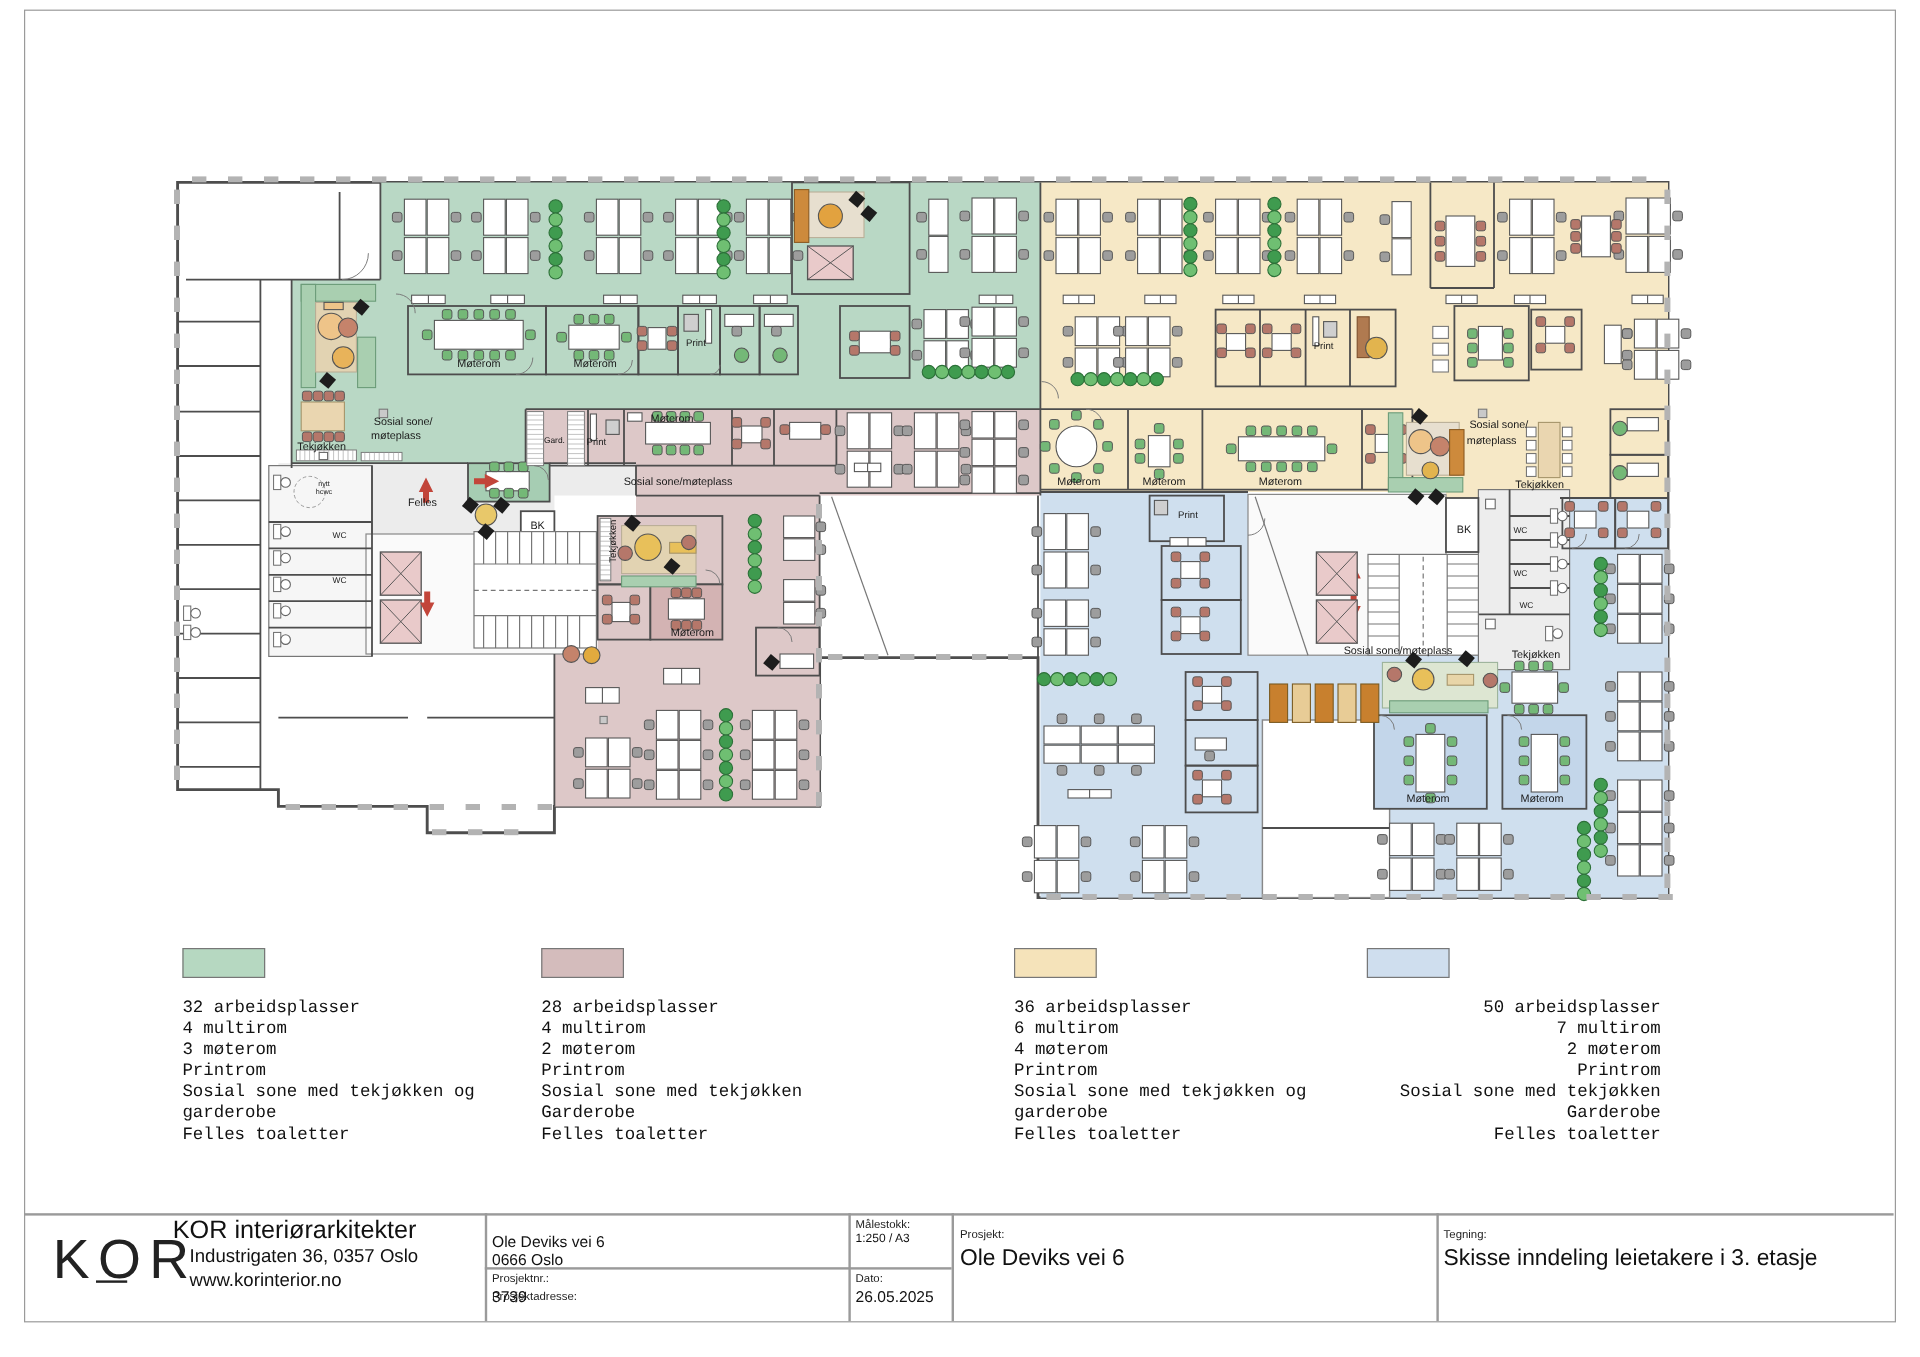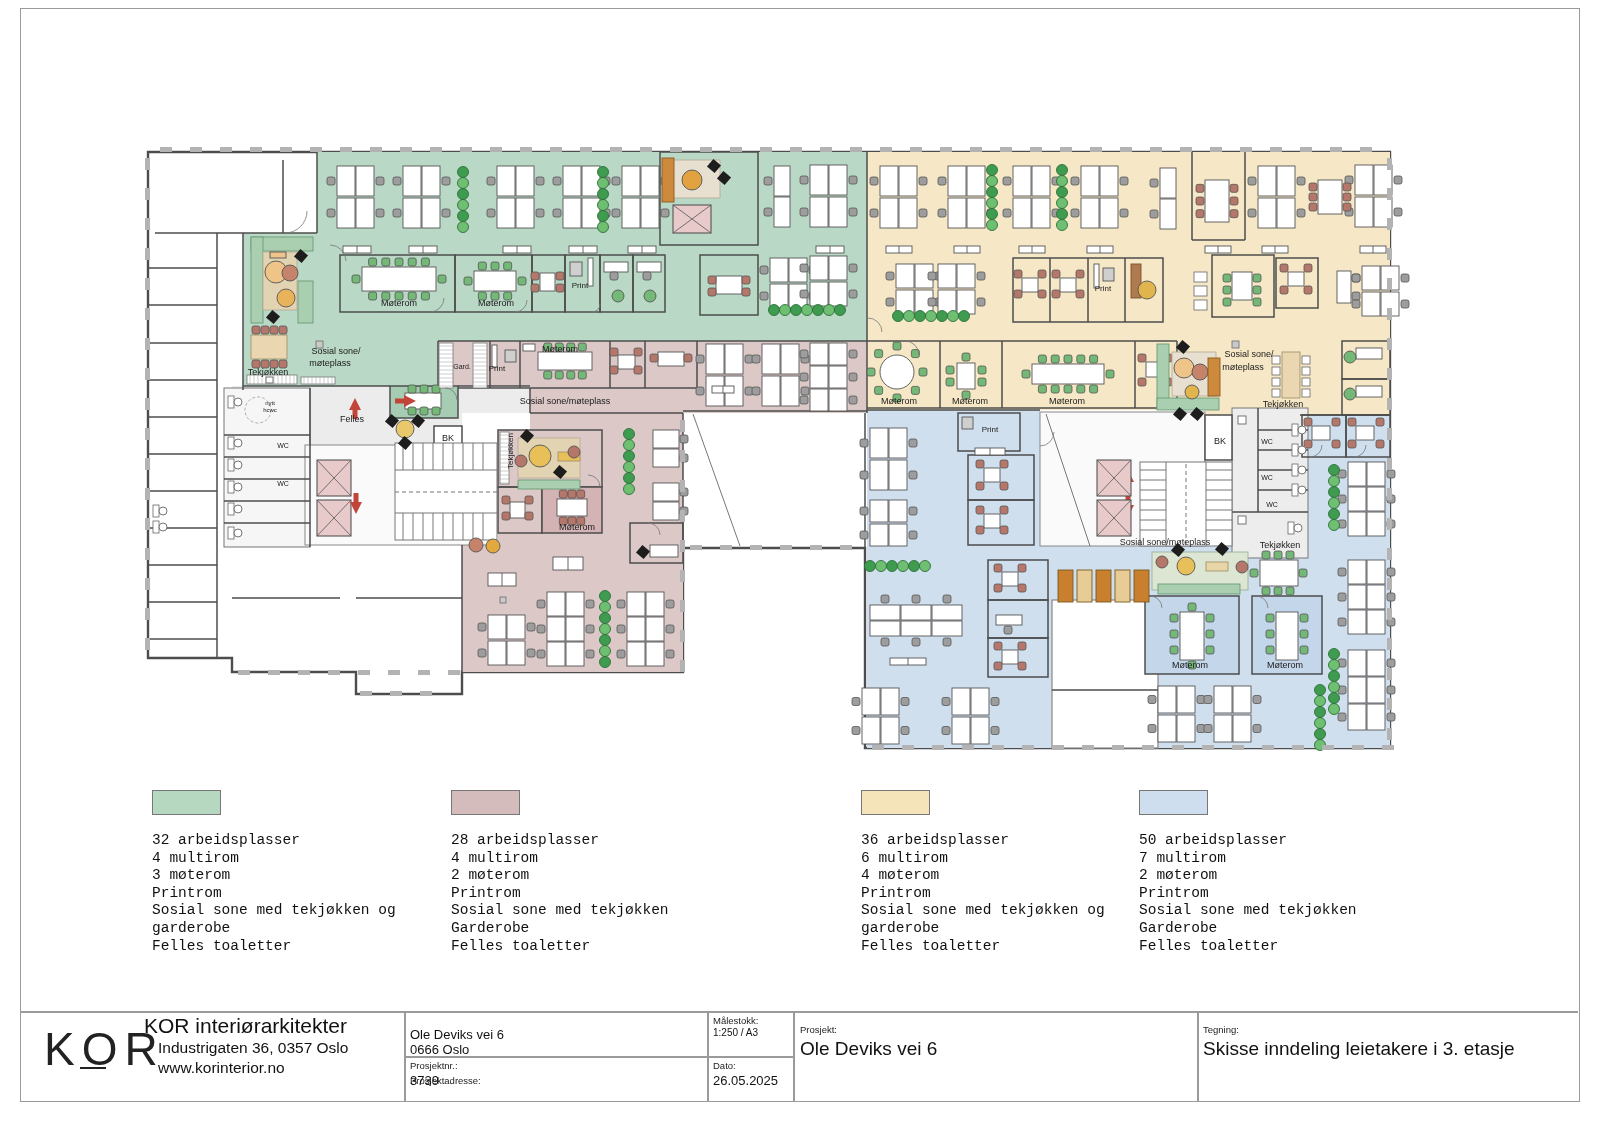--- a/index.html
+++ b/index.html
@@ -1130,32 +1130,32 @@
         <div class="leg-lines">
           <div>28 arbeidsplasser</div>
           <div>4 multirom</div>
           <div>2 møterom</div>
           <div>Printrom</div>
           <div>Sosial sone med tekjøkken</div>
           <div>Garderobe</div>
           <div>Felles toaletter</div>
         </div>
       </div>
-      <div class="leg-col" style="left: 845px; margin-left: 16px;">
+      <div class="leg-col" style="left: 845px;">
         <div class="leg-swatch" style="background: rgb(245, 227, 186);"></div>
         <div class="leg-lines">
           <div>36 arbeidsplasser</div>
           <div>6 multirom</div>
           <div>4 møterom</div>
           <div>Printrom</div>
           <div>Sosial sone med tekjøkken og garderobe</div>
           <div>Felles toaletter</div>
         </div>
       </div>
-      <div class="leg-col" style="left: 1139px;">
+      <div class="leg-col" style="left: 1139px; text-align: right;">
         <div class="leg-swatch" style="background: rgb(207, 222, 238);"></div>
         <div class="leg-lines">
           <div>50 arbeidsplasser</div>
           <div>7 multirom</div>
           <div>2 møterom</div>
           <div>Printrom</div>
           <div>Sosial sone med tekjøkken</div>
           <div>Garderobe</div>
           <div>Felles toaletter</div>
         </div>

